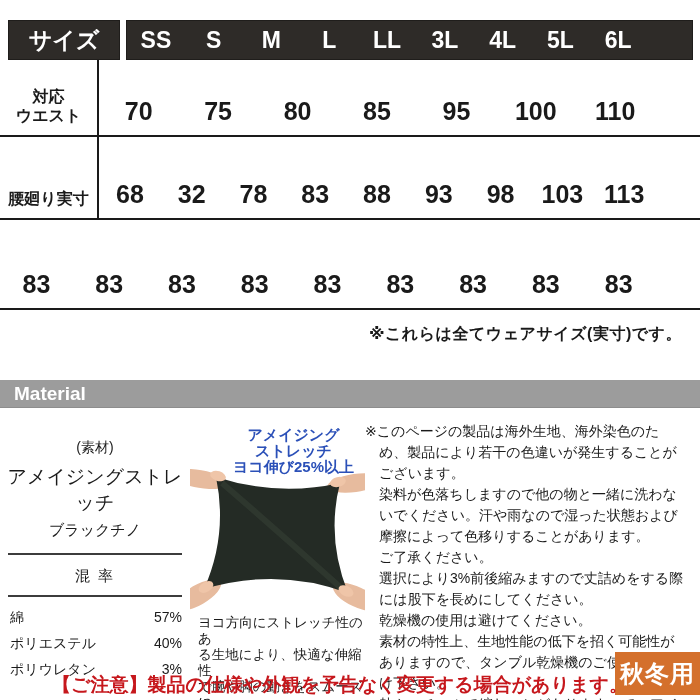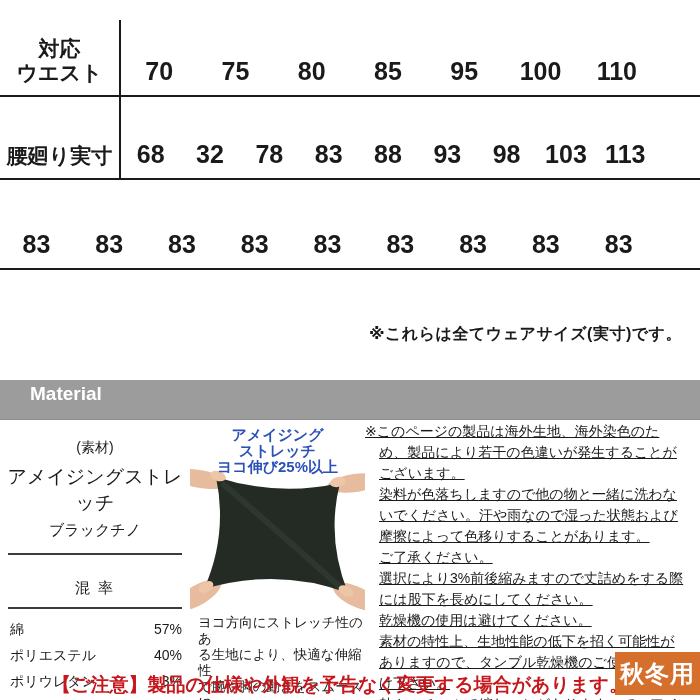--- a/index.html
+++ b/index.html
@@ -19,80 +19,95 @@
     flex:1;margin-left:6px;margin-right:7px;background:#2e2b28;border:1px solid #1f1d1b;
     display:flex;align-items:center;
   }
   .thead .hc{flex:1;text-align:center;color:#fff;font-size:23px;font-weight:bold;}
   .thead .hfiller{width:45px;}
   .trow{display:flex;border-bottom:2px solid #1a1a1a;box-sizing:border-box;}
   .trow.r1{height:77px;}
   .trow.r2{height:83px;}
   .trow.r3{height:90px;}
   .trow .rlabel{
-    width:121px;border-right:2px solid #1a1a1a;box-sizing:border-box;
+    width:99px;border-right:2px solid #1a1a1a;box-sizing:border-box;
     display:flex;align-items:flex-end;justify-content:center;
-    font-size:21px;font-weight:bold;line-height:1.15;text-align:center;
+    font-size:16px;font-weight:bold;line-height:1.15;text-align:center;
     white-space:pre-line;padding-bottom:10px;
   }
   .trow .rdata{flex:1;display:flex;align-items:flex-end;}
   .trow .vc{flex:1;text-align:center;font-size:25px;font-weight:bold;padding-bottom:9px;}
   .trow .vfiller{width:45px;}
   
   .wear-note{
     position:absolute;top:324px;right:18px;
     font-size:16px;font-weight:bold;letter-spacing:.5px;
   }
   
   .material-bar{
-    position:absolute;top:380px;left:0;width:700px;height:40px;box-sizing:border-box;
+    position:absolute;top:380px;left:0;width:700px;height:28px;box-sizing:border-box;
     background:#9c9c9c;border-bottom:1px solid #8d8d8d;
-    color:#fff;font-size:19px;font-weight:bold;line-height:28px;padding-left:30px;
+    color:#fff;font-size:19px;font-weight:bold;line-height:28px;padding-left:14px;
   }
   
   .mat-cols{position:absolute;top:415px;left:0;width:700px;bottom:0;display:flex;}
   .col-left{width:190px;box-sizing:border-box;}
   .cl-heading{margin-top:24px;text-align:center;font-size:14px;}
   .cl-name1{margin-top:7px;text-align:center;font-size:19px;}
   .cl-name2{margin-top:5px;text-align:center;font-size:15px;}
   .cl-sep{border-top:2px solid #3c3c3c;margin:13px 8px 0 8px;}
   .cl-sep2{border-top:2px solid #3c3c3c;margin:9px 8px 0 8px;}
-  .cl-mix{margin-top:24px;text-align:center;font-size:15px;letter-spacing:2px;}
+  .cl-mix{margin-top:12px;text-align:center;font-size:15px;letter-spacing:2px;}
   .comp-row{display:flex;justify-content:space-between;margin-top:12px;
     padding:0 8px 0 10px;font-size:14px;height:14px;}
   .comp-row .pct{font-weight:normal;}
   .col-center{width:175px;position:relative;}
   .stretch-label{
-    position:absolute;top:12px;left:0;width:100%;z-index:2;text-align:center;
+    position:absolute;top:12px;left:16px;width:100%;z-index:2;text-align:center;
     color:#2b50b8;font-weight:bold;font-size:15px;line-height:16px;
   }
   .fabric-wrap{position:absolute;top:48px;left:0;width:175px;height:150px;}
   .center-caption{
     position:absolute;top:200px;left:8px;right:0;
     font-size:13.5px;line-height:1.18;white-space:pre-line;
   }
   .col-right{flex:1;box-sizing:border-box;padding:6px 15px 0 14px;
-    font-size:14px;line-height:1.5;text-decoration:underline;}
+    font-size:14px;line-height:1.5;}
   .col-right p{margin:0;}
   .col-right p.hang{text-indent:-14px;}
   
   .season-badge{
     position:absolute;top:652px;right:0;width:85px;height:43px;
     background:#d4702c;color:#fff;font-size:24px;font-weight:bold;letter-spacing:1px;
     display:flex;align-items:center;justify-content:center;
   }
   .caution-notice{
     position:absolute;top:672px;left:30px;width:620px;text-align:center;
     color:#c6171c;font-size:19px;font-weight:bold;
   }
 </style>
 </head>
 <body>
 
 <div class="size-table">
+  <div class="thead">
+    <div class="corner">サイズ</div>
+    <div class="hdata">
+      <div class="hc">SS</div>
+      <div class="hc">S</div>
+      <div class="hc">M</div>
+      <div class="hc">L</div>
+      <div class="hc">LL</div>
+      <div class="hc">3L</div>
+      <div class="hc">4L</div>
+      <div class="hc">5L</div>
+      <div class="hc">6L</div>
+      <div class="hfiller"></div>
+    </div>
+  </div>
 
   <div class="trow r1">
     <div class="rlabel">対応
 ウエスト</div>
     <div class="rdata">
       <div class="vc">70</div>
       <div class="vc">75</div>
       <div class="vc">80</div>
       <div class="vc">85</div>
       <div class="vc">95</div>

